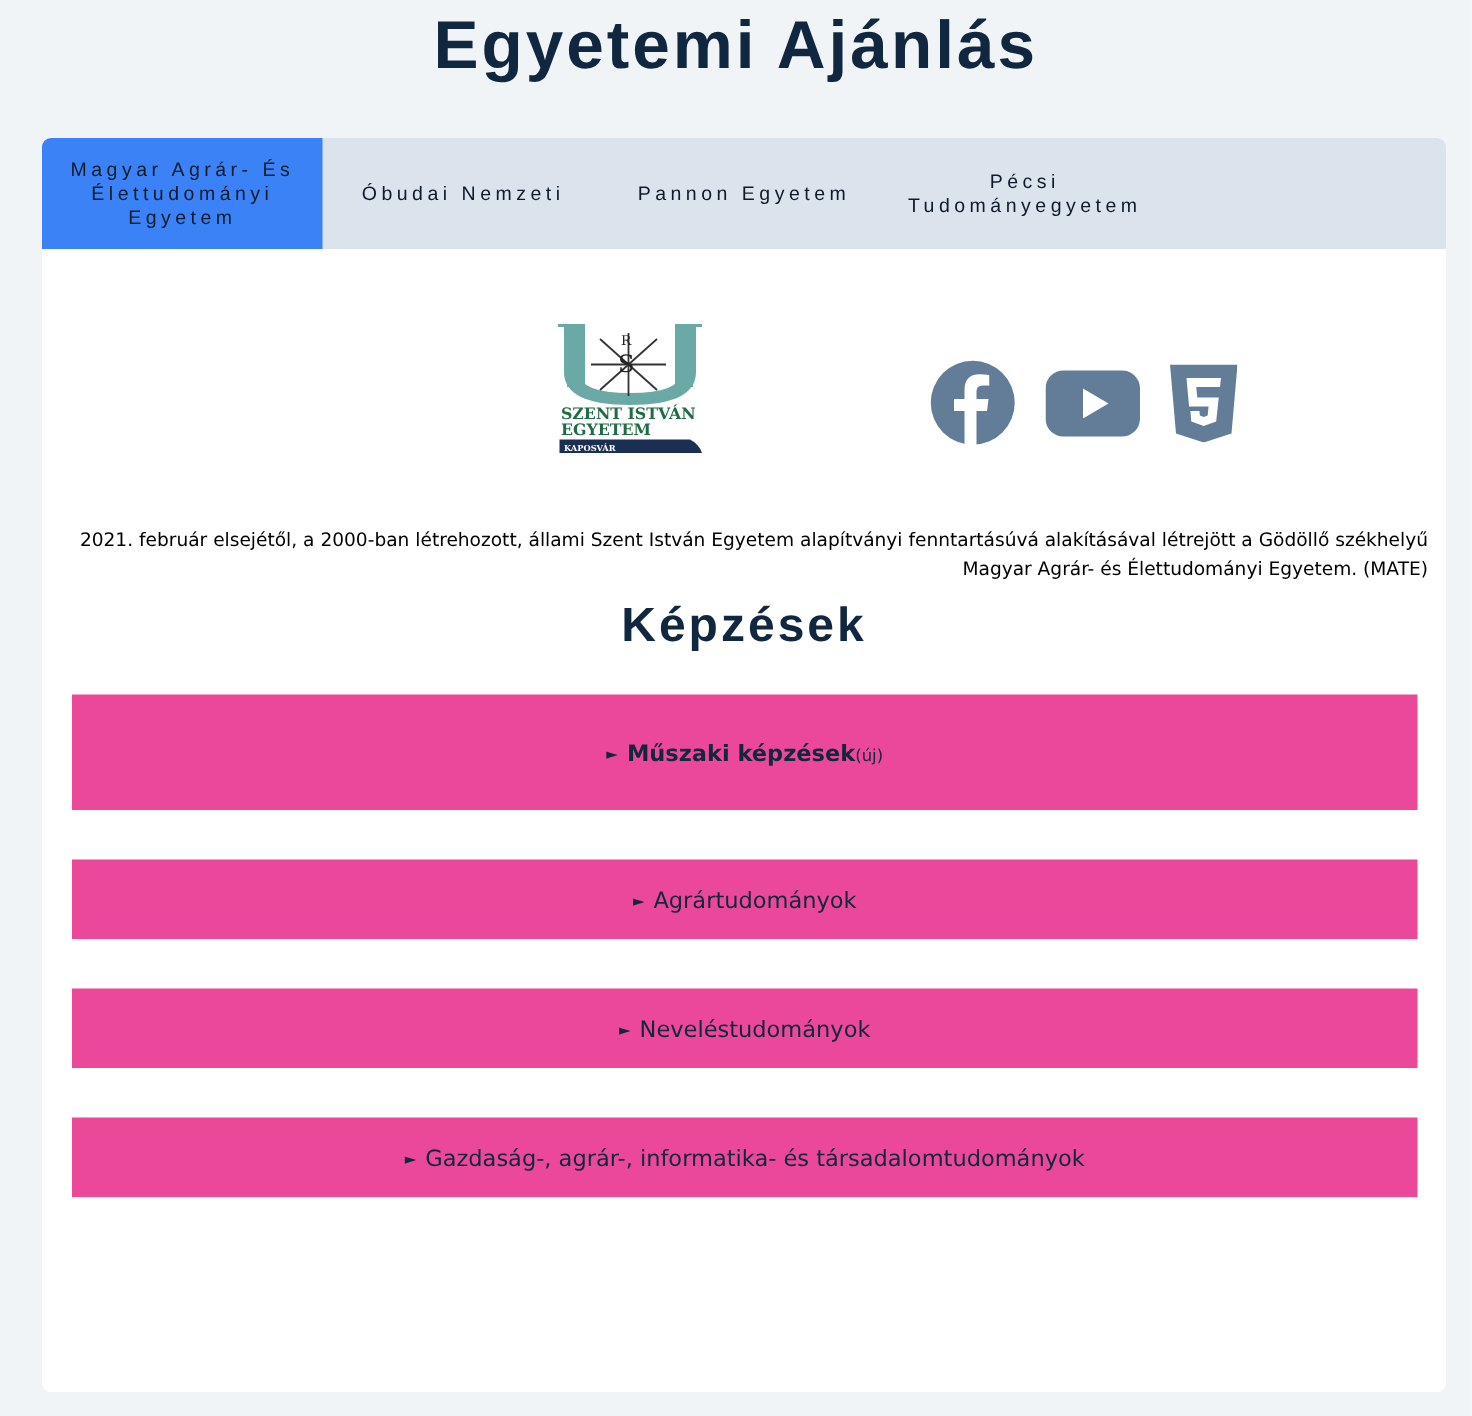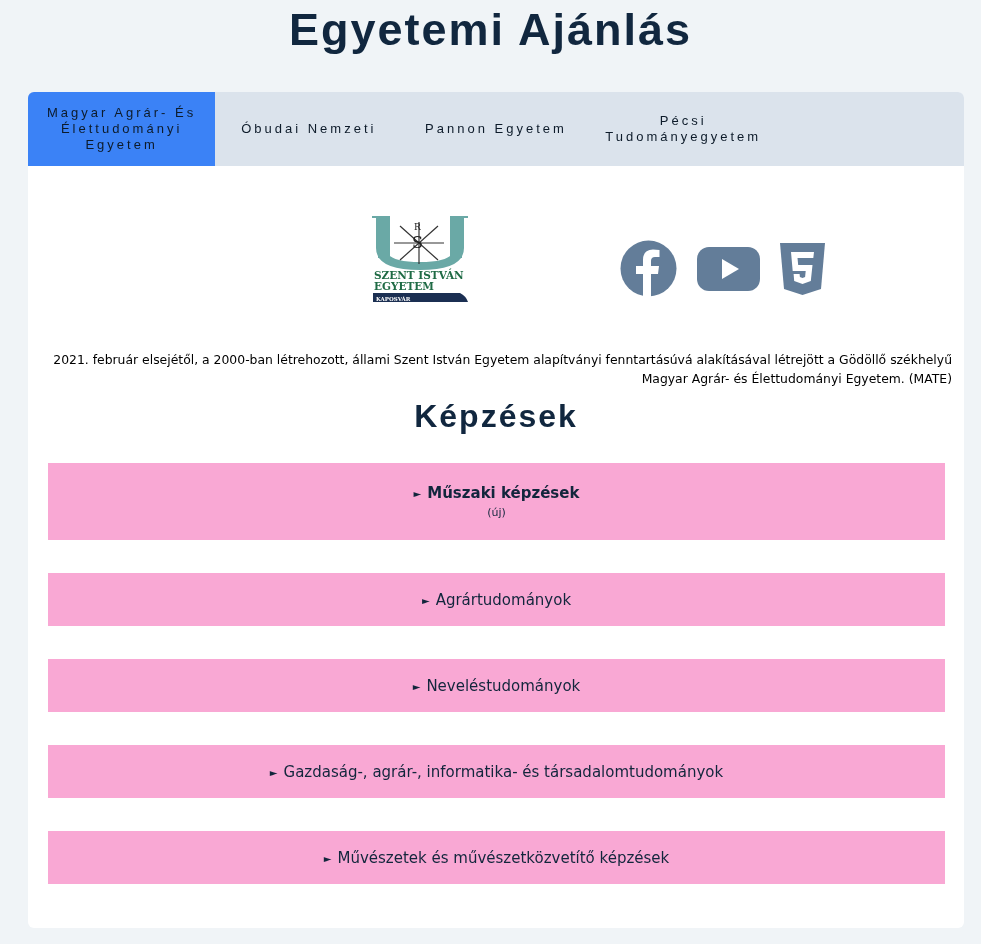--- a/index.html
+++ b/index.html
@@ -109,30 +109,30 @@
       color: #11273f;
       margin: 0;
     }
     .accordion {
       position: absolute;
       left: 20px;
       top: 371px;
       width: 897px;
     }
     .acc-item {
-      background: #f9a8d4;
+      background: #ec4899;
       text-align: center;
       font-family: "DejaVu Sans", sans-serif;
       font-size: 15px;
       color: #12263c;
       cursor: pointer;
       margin-bottom: 16px;
       box-sizing: border-box;
       display: flex;
-      flex-direction: column;
+      flex-direction: row;
       justify-content: center;
       align-items: center;
     }
     .acc-item.tall { height: 77px; }
     .acc-item.short { height: 53px; margin-top: 33px; }
     .acc-item .arrow {
       font-size: 10px;
       margin-right: 6px;
       vertical-align: 1px;
     }
@@ -213,17 +213,14 @@
     </div>
     <div class="acc-item short">
       <div><span class="arrow">►</span><span>Agrártudományok</span></div>
     </div>
     <div class="acc-item short">
       <div><span class="arrow">►</span><span>Neveléstudományok</span></div>
     </div>
     <div class="acc-item short">
       <div><span class="arrow">►</span><span>Gazdaság-, agrár-, informatika- és társadalomtudományok</span></div>
     </div>
-    <div class="acc-item short">
-      <div><span class="arrow">►</span><span>Művészetek és művészetközvetítő képzések</span></div>
-    </div>
   </div>
 </div>
 
 </body></html>

